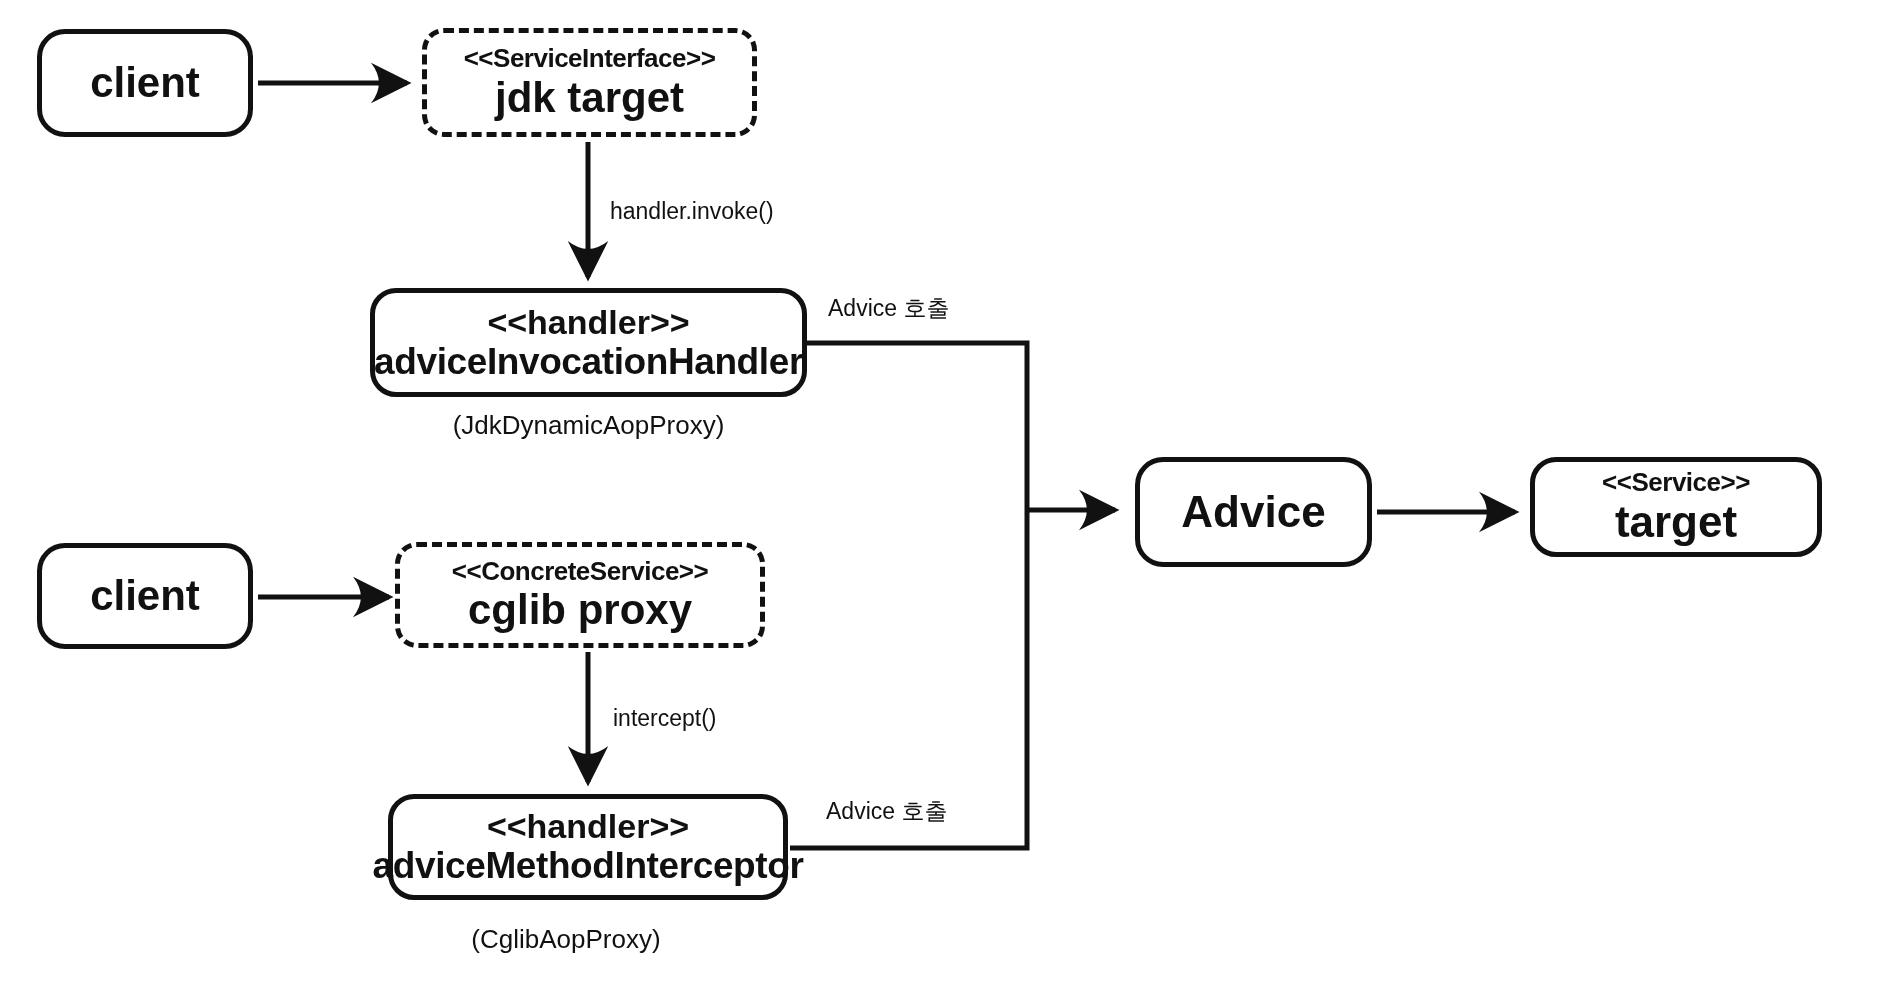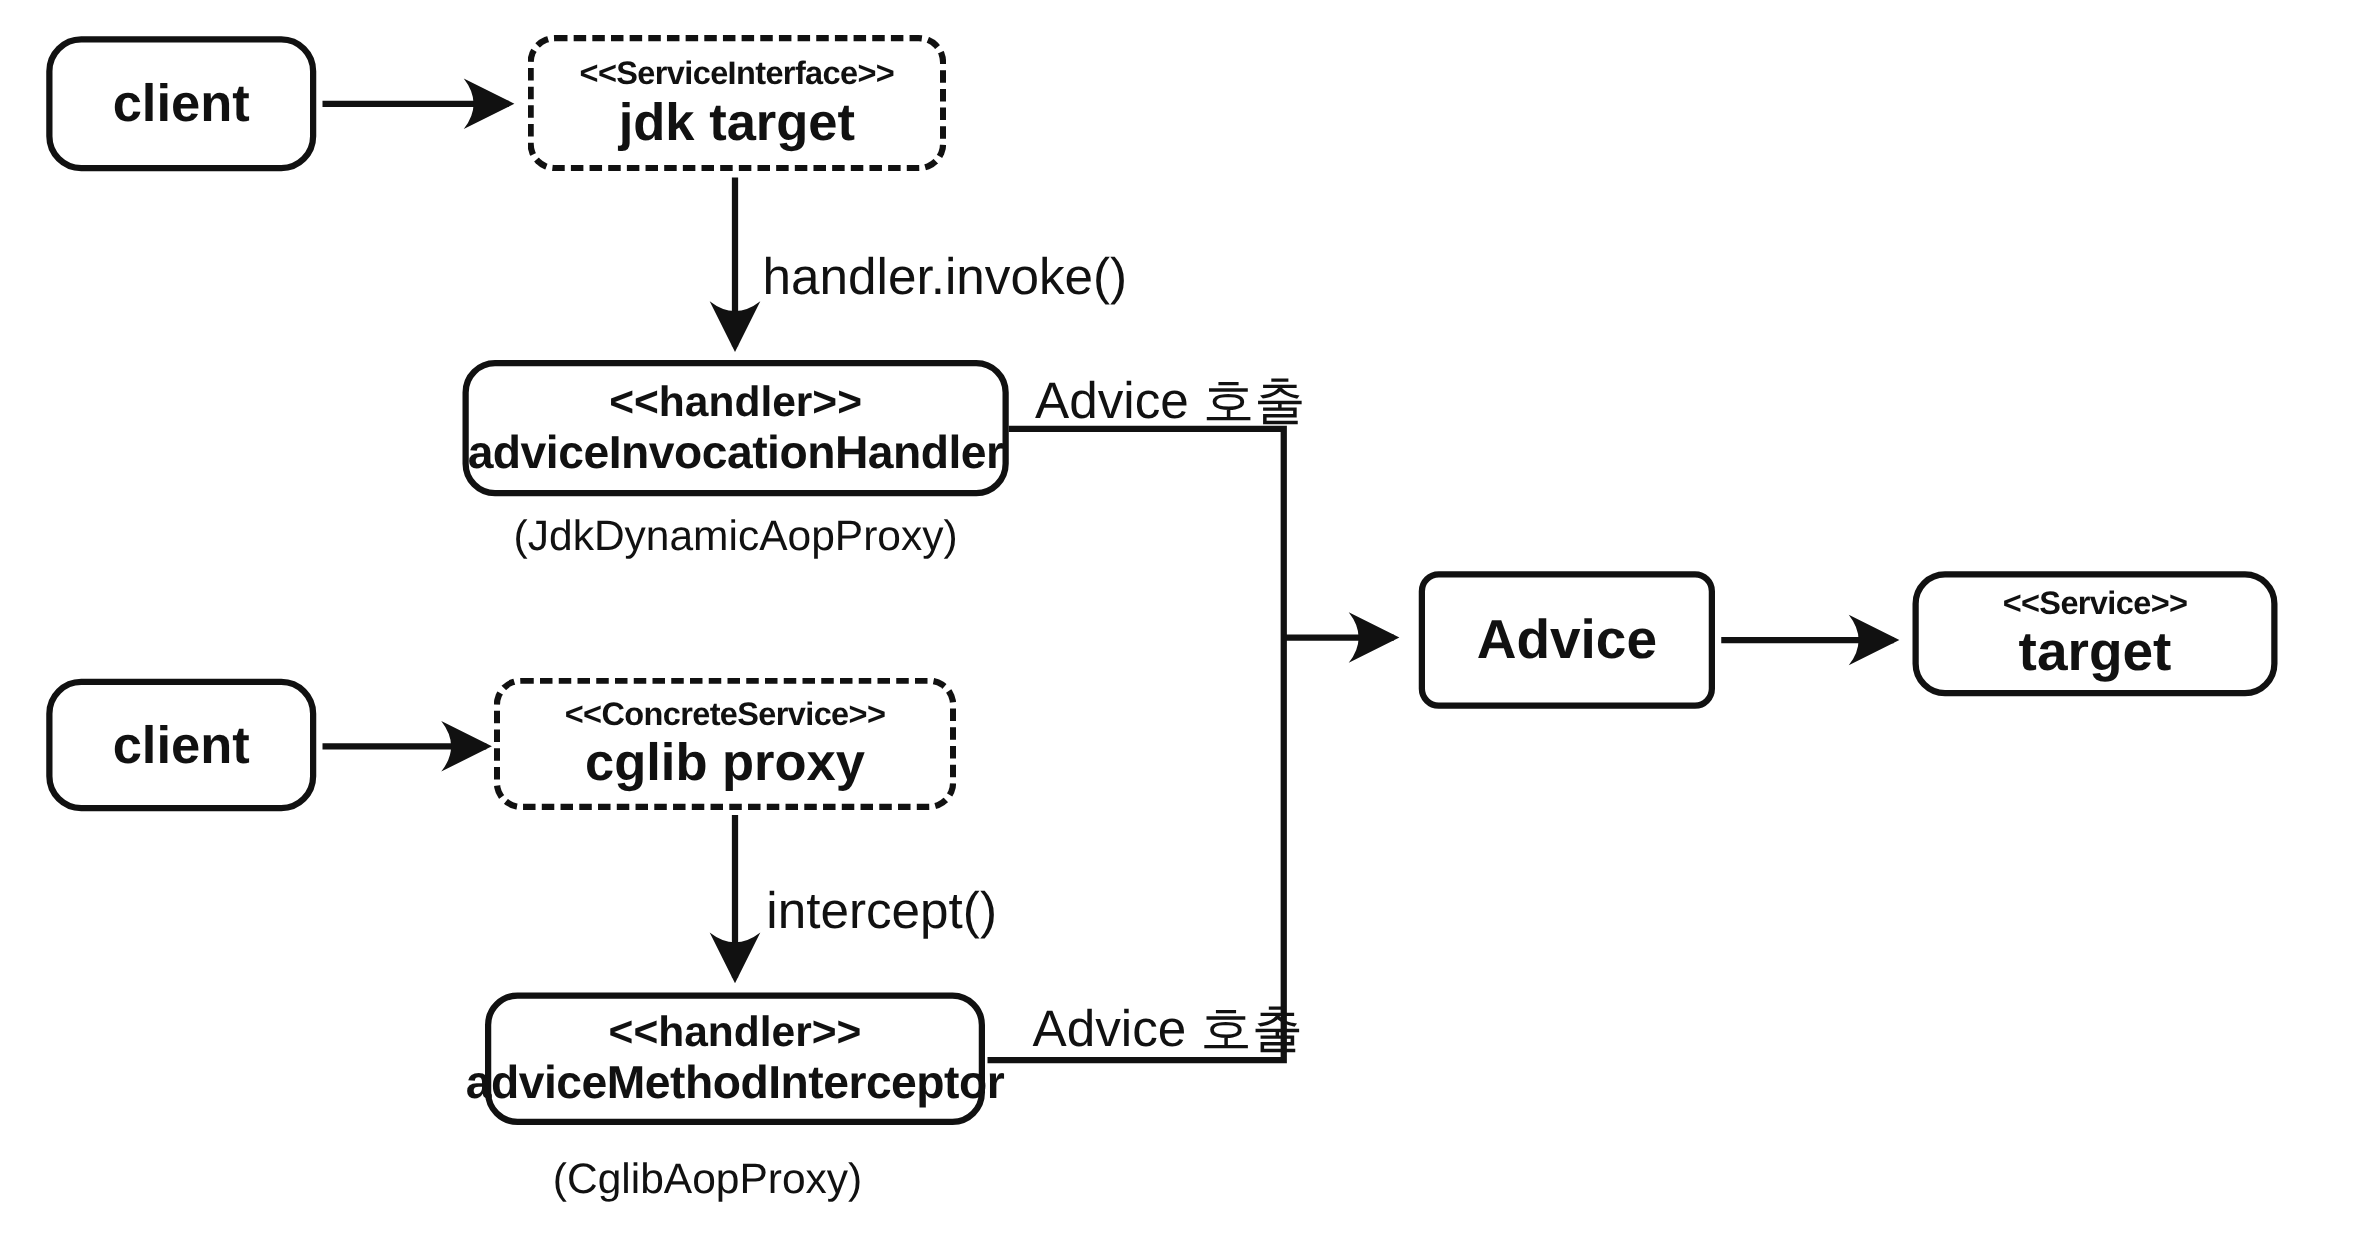--- a/index.html
+++ b/index.html
@@ -22,28 +22,28 @@
     text-align:center;
     line-height:1.12;
     white-space:nowrap;
   }
   .node.dashed{border-style:dashed;}
   .lbl-xl{font-size:42px;font-weight:bold;}
   .lbl-xxl{font-size:44px;font-weight:bold;}
   .stereo-sm{font-size:26px;font-weight:bold;letter-spacing:-0.5px;}
   .stereo-lg{font-size:34px;font-weight:bold;}
   .camel{font-size:37px;font-weight:bold;letter-spacing:-0.4px;}
-  .edge-label{position:absolute;font-size:41px;white-space:nowrap;}
-  .caption{position:absolute;font-size:34px;text-align:center;white-space:nowrap;}
+  .edge-label{position:absolute;font-size:23px;white-space:nowrap;}
+  .caption{position:absolute;font-size:26px;text-align:center;white-space:nowrap;}
 
   
   .n-client-top{left:37px;top:29px;width:216px;height:108px;border-radius:28px;}
   .n-jdk-proxy{left:422px;top:28px;width:335px;height:109px;border-radius:22px;}
   .n-invocation-handler{left:370px;top:288px;width:437px;height:109px;border-radius:26px;}
-  .n-advice{left:1135px;top:457px;width:237px;height:110px;border-radius:16px;}
+  .n-advice{left:1135px;top:457px;width:237px;height:110px;border-radius:28px;}
   .n-target{left:1530px;top:457px;width:292px;height:100px;border-radius:26px;}
   .n-client-bottom{left:37px;top:543px;width:216px;height:106px;border-radius:28px;}
   .n-cglib-proxy{left:395px;top:542px;width:370px;height:106px;border-radius:22px;}
   .n-method-interceptor{left:388px;top:794px;width:400px;height:106px;border-radius:26px;}
 
   .cap-jdk{left:370px;top:410px;width:437px;}
   .cap-cglib{left:366px;top:924px;width:400px;}
   .el-handler-invoke{left:610px;top:198px;}
   .el-advice-call-top{left:828px;top:293px;}
   .el-intercept{left:613px;top:705px;}

